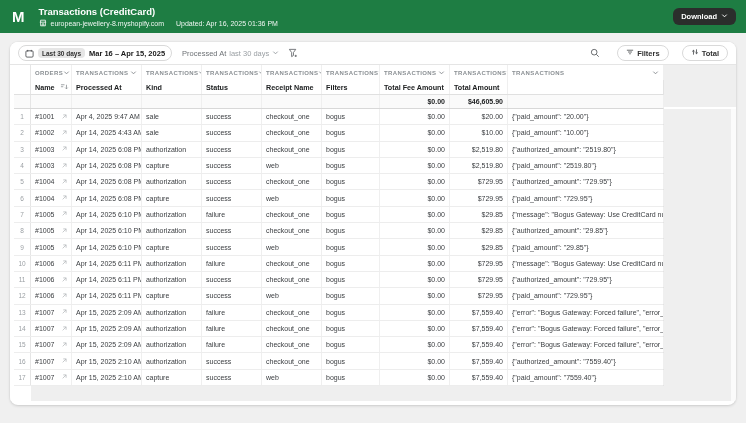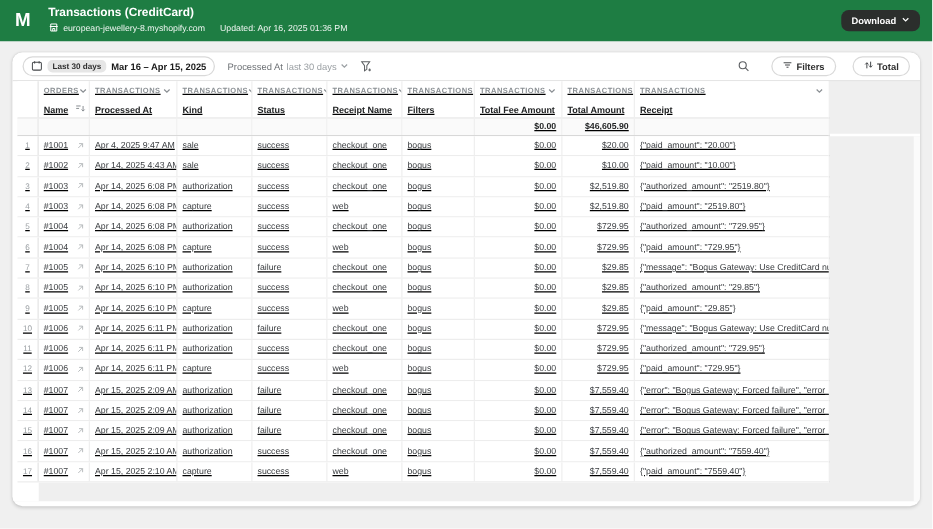--- a/index.html
+++ b/index.html
@@ -40,21 +40,21 @@
   .pill { display:flex; align-items:center; gap:3px; height:16px; padding:0 8px;
           border:1px solid #d9d9d9; border-radius:8px; background:#fff; font-size:7.5px;
           font-weight:600; color:#303030; cursor:pointer; font-family:"Liberation Sans", sans-serif; }
 
   
   .grid-area { position:relative; height:337px; background:#efefef; border-top:1px solid #e5e5e5; }
   .left-strip { position:absolute; left:0; top:0; width:21px; height:100%; background:#fff; }
   .filler-line { position:absolute; left:654px; right:0; top:42px; height:2px; background:#fff; }
   .v-scroll { position:absolute; right:0; top:44px; bottom:0; width:5px; background:#fbfbfb; }
   .grid-table { position:absolute; left:4px; top:0; width:650px; background:#fff;
-                border-right:1px solid #e3e3e3;text-decoration:underline; }
+                border-right:1px solid #e3e3e3; }
 
   .t-row { display:flex; background:#fff; }
   .cell { border-right:1px solid #efefef; padding:0 4px; display:flex; align-items:center;
           font-size:7px; color:#3a3d40; overflow:hidden; white-space:nowrap; flex:0 0 auto; }
   .gutter { width:17px; justify-content:center; padding:0; color:#9a9fa3; font-size:6.5px;
             border-right:1px solid #e5e5e5; }
   .al-r { justify-content:flex-end; }
 
   .group-row { height:15px; }
   .group-row .cell { color:#8a8f93; font-size:6px; font-weight:600; letter-spacing:.4px;
@@ -243,23 +243,20 @@
             </div>
             <div class="cell " style="width: 58px;">
               <span>Filters</span>
             </div>
             <div class="cell " style="width: 70px;">
               <span>Total Fee Amount</span>
             </div>
             <div class="cell " style="width: 58px;">
               <span>Total Amount</span>
             </div>
-            <div class="cell " style="width: 156px;">
-              <span>Receipt</span>
-            </div>
           </div>
           <div class="t-row summary-row">
             <div class="cell gutter" style="width: 17px;"></div>
             <div class="cell " style="width: 41px;"></div>
             <div class="cell " style="width: 70px;"></div>
             <div class="cell " style="width: 60px;"></div>
             <div class="cell " style="width: 60px;"></div>
             <div class="cell " style="width: 60px;"></div>
             <div class="cell " style="width: 58px;"></div>
             <div class="cell al-r" style="width: 70px;">$0.00</div>

